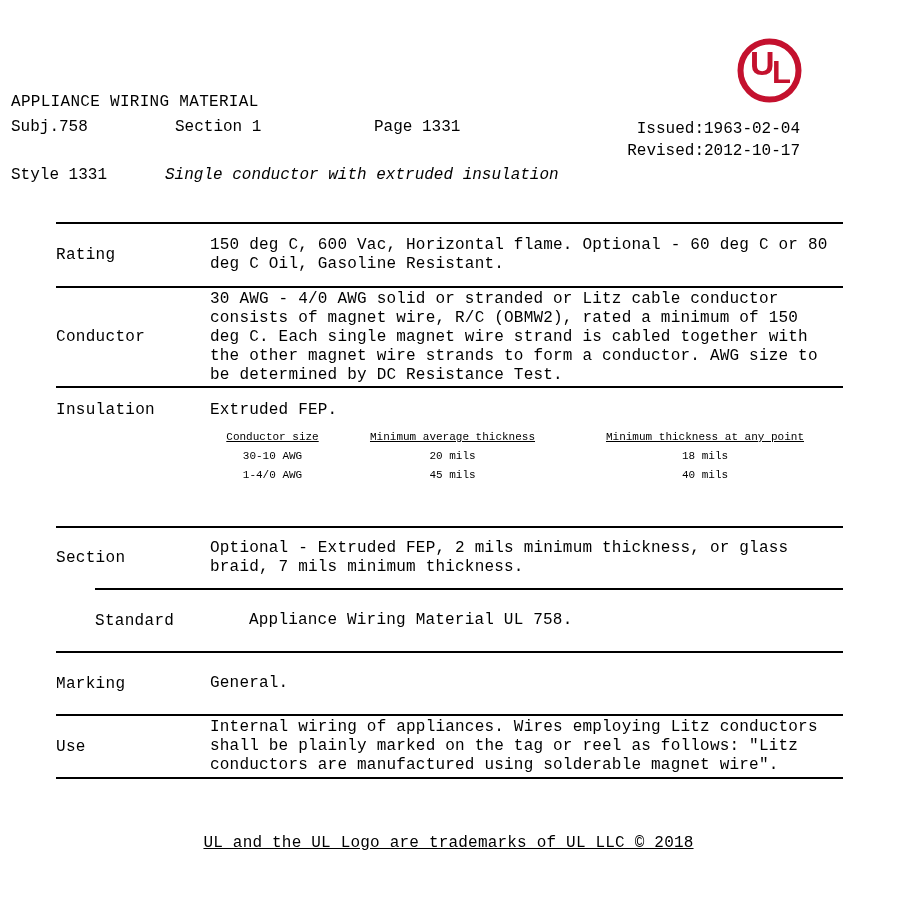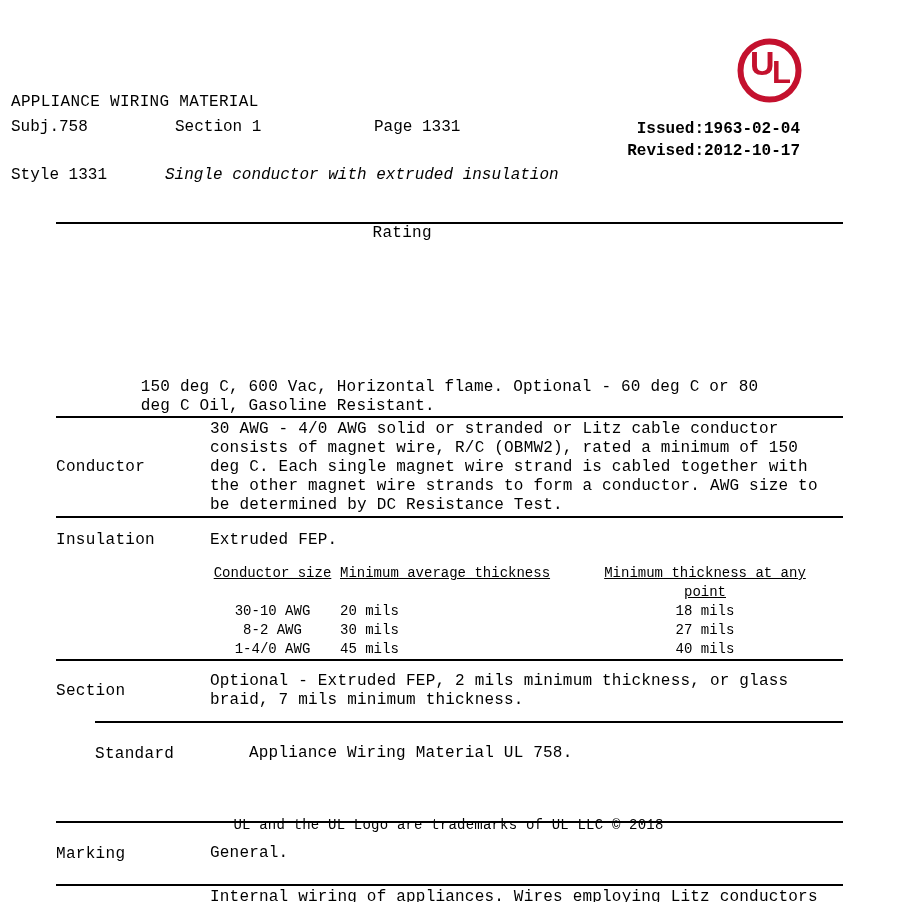--- a/index.html
+++ b/index.html
@@ -19,21 +19,21 @@
   .doc-title {
     position: absolute; left: 11px; top: 93px;
     font-size: 16px; letter-spacing: 0.3px;
   }
   .meta-line { position: absolute; left: 0; top: 118px; width: 100%; height: 18px; padding-left: 24px; }
   .meta-subject { position: absolute; left: 11px; }
   .meta-section { position: absolute; left: 175px; }
   .meta-page    { position: absolute; left: 368px; margin-left: 6px; }
   .dates-block {
     position: absolute; right: 97px; top: 118px;
-    text-align: right; line-height: 22px; font-weight: bold;
+    text-align: right; line-height: 22px;
   }
   .style-line { position: absolute; left: 0; top: 166px; width: 100%; height: 18px; }
   .style-label { position: absolute; left: 11px; }
   .style-desc  { position: absolute; left: 165px; font-style: italic; }
 
   
   .ul-logo { position: absolute; left: 737px; top: 38px; width: 65px; height: 65px; }
 
   
   .spec-table {
@@ -49,40 +49,40 @@
   .spec-label {
     width: 154px; flex: 0 0 154px;
     letter-spacing: 0.3px;
   }
   .spec-value {
     flex: 1 1 auto;
     white-space: pre-line;
     line-height: 19px;
     letter-spacing: 0.2px;
   }
-  .row-rating     { min-height: 64px; flex-direction: column; }
+  .row-rating     { min-height: 64px; }
   .row-conductor  { min-height: 100px; }
   .row-insulation { min-height: 140px; padding-top: 13px; }
   .row-covering   { min-height: 62px; }
   .row-standard   { min-height: 63px; margin-left: 39px; }
-  .row-marking    { min-height: 63px; margin-top: 37px; }
+  .row-marking    { min-height: 63px; }
   .row-use        { min-height: 65px; }
 
   
-  .ins-table { margin-top: 14px; font-size: 14px; line-height: 19px; }
+  .ins-table { margin-top: 8px; font-size: 11px; line-height: 19px; }
   .ins-row { display: flex; }
   .ins-c1 { width: 125px; flex: 0 0 125px; text-align: center; }
-  .ins-c2 { width: 225px; flex: 0 0 225px; margin-left: 5px; text-align: left; }
+  .ins-c2 { width: 225px; flex: 0 0 225px; margin-left: 5px; text-align: center; }
   .ins-c3 { width: 250px; flex: 0 0 250px; margin-left: 15px; text-align: center; }
   .ins-header span { text-decoration: underline; }
 
   
   .doc-footer {
-    position: absolute; left: 0; top: 817px; width: 100%;
-    text-align: center; font-size: 14px; letter-spacing: 0.2px;
+    position: absolute; left: 0; top: 834px; width: 100%;
+    text-align: center; font-size: 16px; letter-spacing: 0.2px; text-decoration: underline;
   }
 </style>
 </head>
 <body>
 
 <div class="page">
 
   <svg class="ul-logo" viewBox="0 0 65 65" aria-hidden="true">
     <circle cx="32.5" cy="32.5" r="29" fill="none" stroke-width="6" stroke="#c4112e"></circle>
     <text x="13" y="37" font-size="34" font-weight="bold" font-family="Liberation Sans, DejaVu Sans, sans-serif" fill="#c4112e">U</text>
@@ -133,25 +133,20 @@
             <span class="ins-c1">Conductor size</span>
             <span class="ins-c2">Minimum average thickness</span>
             <span class="ins-c3">Minimum thickness at any point</span>
           </div>
           <div class="ins-row">
             <span class="ins-c1">30-10 AWG</span>
             <span class="ins-c2">20 mils</span>
             <span class="ins-c3">18 mils</span>
           </div>
           <div class="ins-row">
-            <span class="ins-c1">8-2 AWG</span>
-            <span class="ins-c2">30 mils</span>
-            <span class="ins-c3">27 mils</span>
-          </div>
-          <div class="ins-row">
             <span class="ins-c1">1-4/0 AWG</span>
             <span class="ins-c2">45 mils</span>
             <span class="ins-c3">40 mils</span>
           </div>
         </div>
       </div>
     </div>
 
     <div class="spec-row row-covering">
       <div class="spec-label">Section</div>

